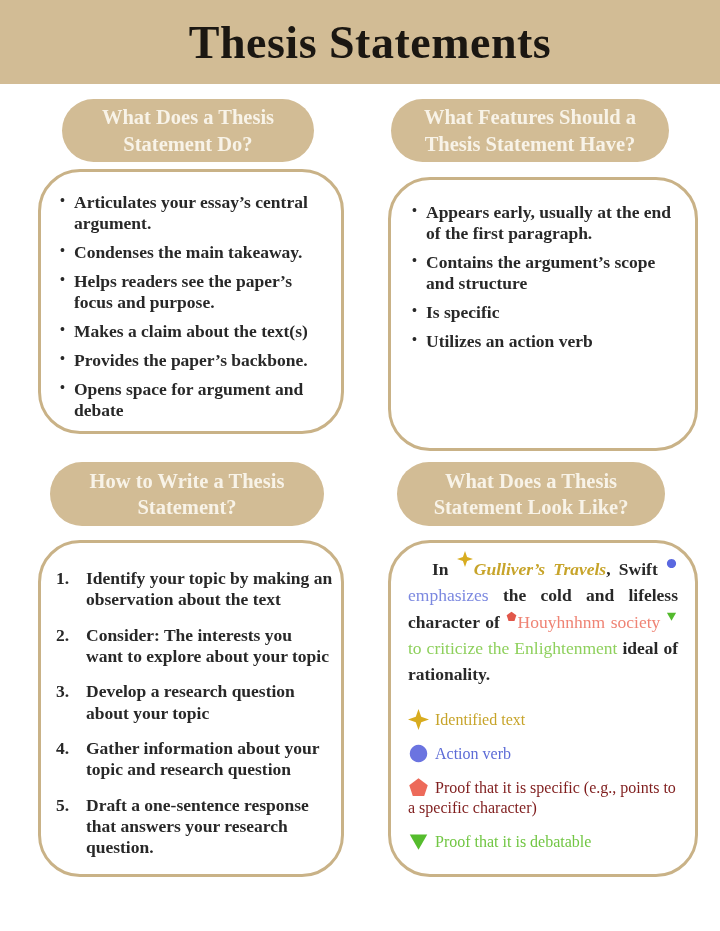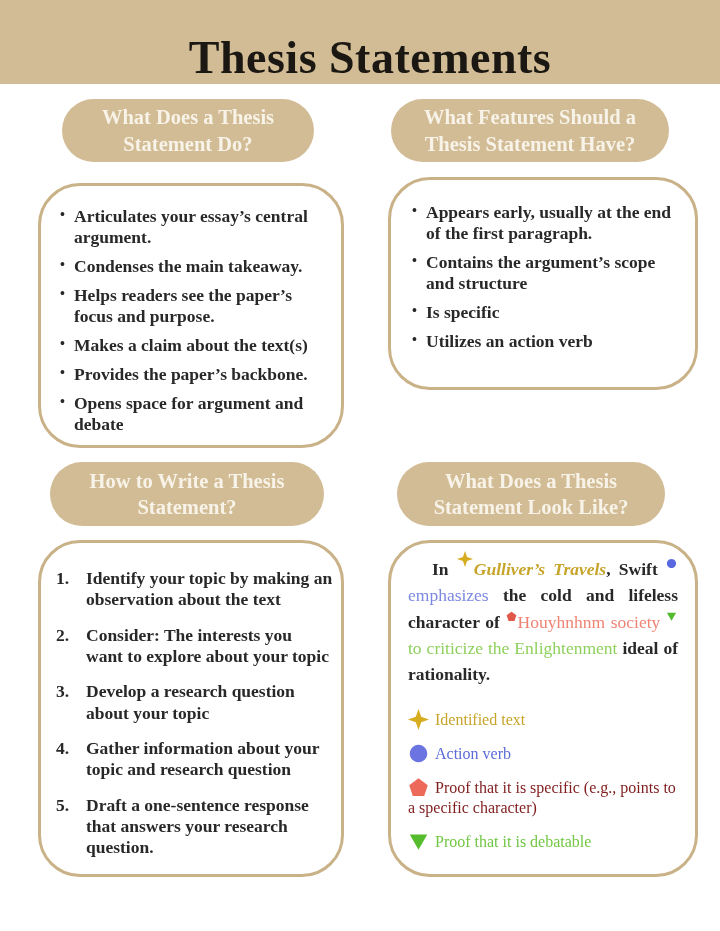--- a/index.html
+++ b/index.html
@@ -9,21 +9,21 @@
   *{box-sizing:border-box; margin:0; padding:0;}
   html,body{background:#ffffff;}
   .canvas{
     position:relative; width:720px; height:931px; background:#ffffff;
     font-family:"Liberation Serif", serif; overflow:hidden;
   }
   
   .title-band{
     position:absolute; left:0; top:0; width:720px; height:84px;
     background:var(--band);
-    display:flex; align-items:flex-end; justify-content:center;padding-left:20px;
+    display:flex; align-items:center; justify-content:center;padding-left:20px;
   }
   .title-band h1{
     font-size:46px; font-weight:bold; color:var(--title-text); letter-spacing:.5px;
   }
   
   .pill{
     position:absolute; background:var(--band); color:var(--pill-text);
     border-radius:34px; display:flex; align-items:center; justify-content:center;
     text-align:center; font-weight:bold; font-size:20.5px; line-height:1.28;
     white-space:pre-line; padding:2px 8px;
@@ -31,22 +31,22 @@
   #pill-does{left:62px; top:99px; width:252px; height:63px;}
   #pill-features{left:391px; top:99px; width:278px; height:63px;}
   #pill-how{left:50px; top:462px; width:274px; height:64px;}
   #pill-looks{left:397px; top:462px; width:268px; height:64px;}
   
   .box{
     position:absolute; background:#ffffff;
     border:3px solid var(--box-border); border-radius:42px;
     color:var(--body-text);
   }
-  #box-does{left:38px; top:183px; width:306px; height:265px; padding:20px 12px 0 16px;}
-  #box-features{left:388px; top:177px; width:310px; height:213px; padding:22px 10px 0 18px;}
+  #box-does{left:38px; top:169px; width:306px; height:265px; padding:20px 12px 0 16px;}
+  #box-features{left:388px; top:177px; width:310px; height:274px; padding:22px 10px 0 18px;}
   #box-how{left:38px; top:540px; width:306px; height:337px; padding:25px 8px 0 15px;}
   #box-looks{left:388px; top:540px; width:310px; height:337px; padding:13px 17px 0 17px;}
   
   .bullet{
     position:relative; padding-left:17px; margin-bottom:8px;
     font-size:17.5px; font-weight:bold; line-height:1.2; color:var(--body-text);
   }
   .bullet::before{
     content:"\2022"; position:absolute; left:3px; top:1px; font-size:14px;
   }

